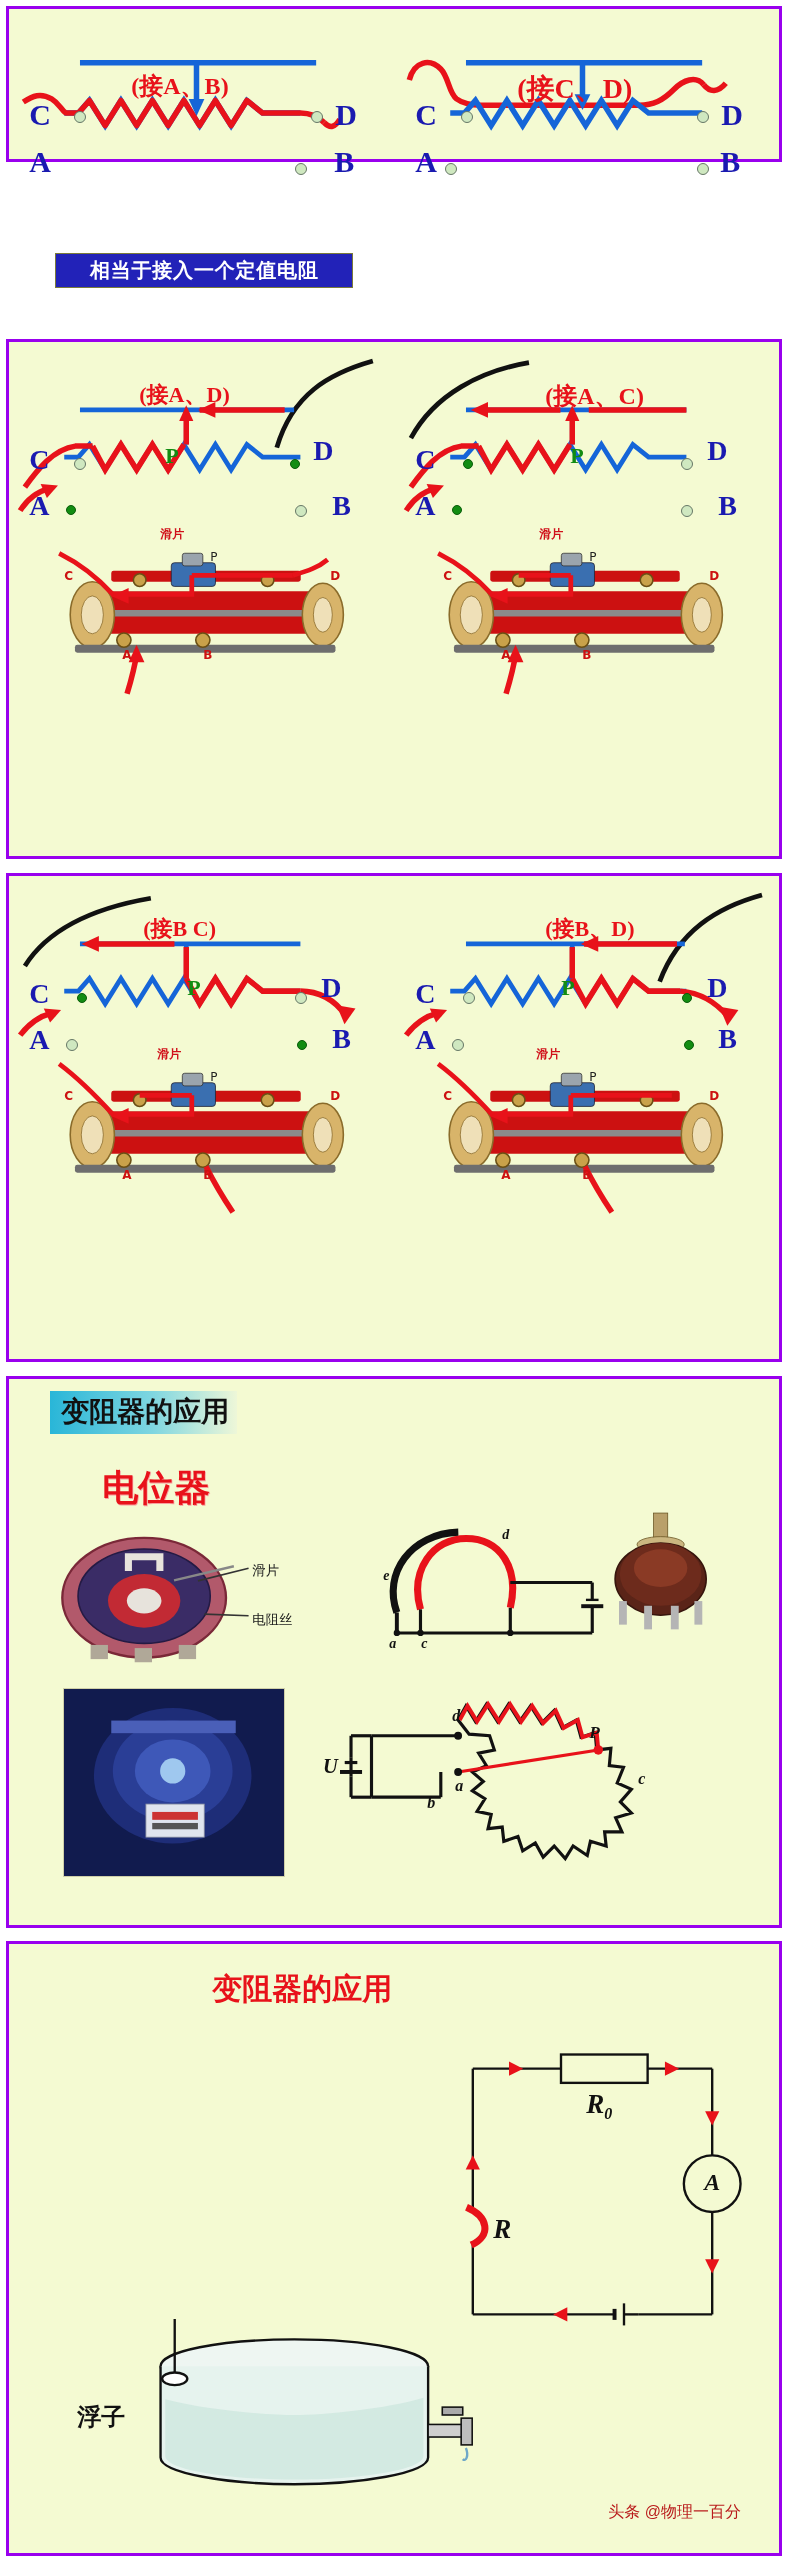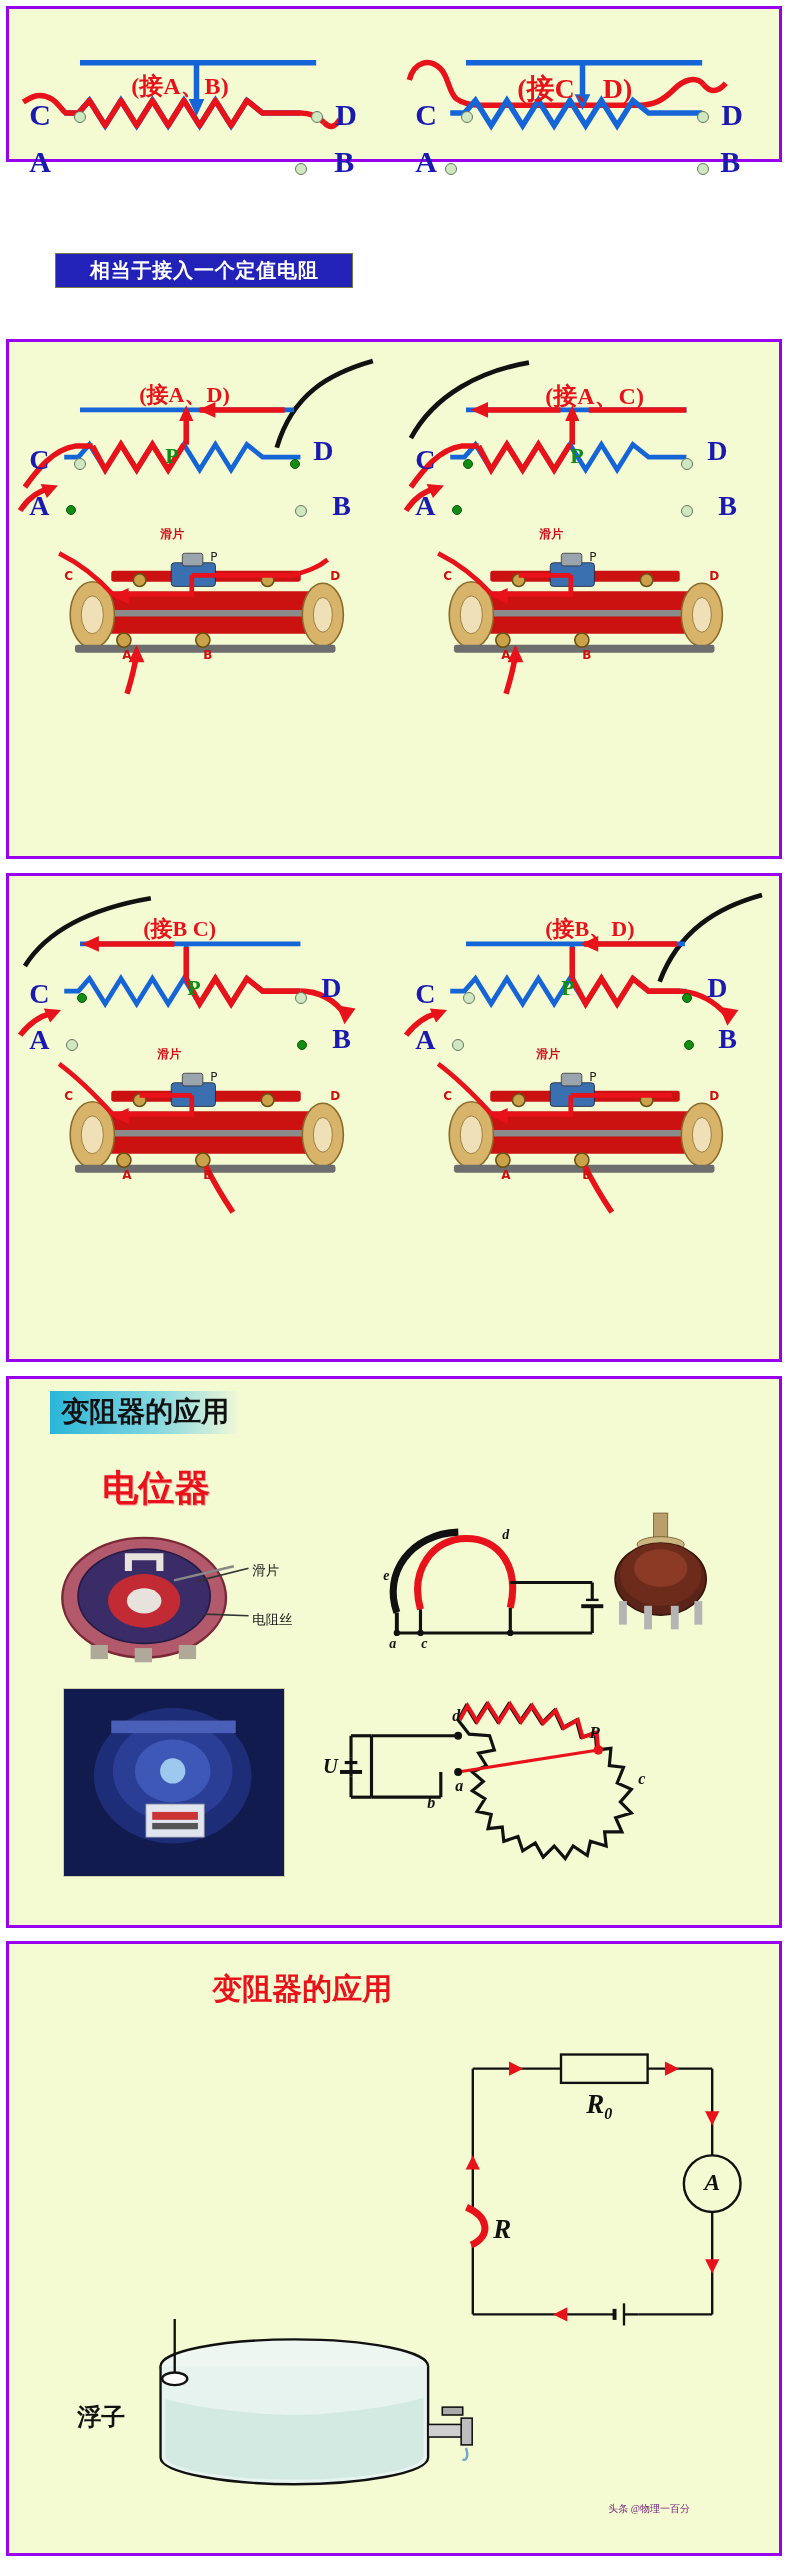--- a/index.html
+++ b/index.html
@@ -58,22 +58,22 @@
   }
   .redsmall {
     position:absolute; color:#d0101a; font-size:12px; font-weight:bold;
     font-family:"DejaVu Sans","Liberation Sans",sans-serif; white-space:nowrap;
   }
   .italbl {
     position:absolute; color:#111111; font-style:italic; font-weight:bold;
     font-family:"Liberation Serif","DejaVu Serif",serif;
   }
   .watermark {
-    position:absolute; color:#701a75; font-size:10px;
-    font-family:Liberation Serif, serif;
+    position:absolute; color:#b91c1c; font-size:16px;
+    font-family:Liberation Sans, sans-serif;
   }
   svg { position:absolute; left:0; top:0; overflow:visible; }
   .photo { position:absolute; }
 </style>
 </head>
 <body>
 
 <div class="page">
 
   <div class="panel" style="top:6.3px; height:156px;">

